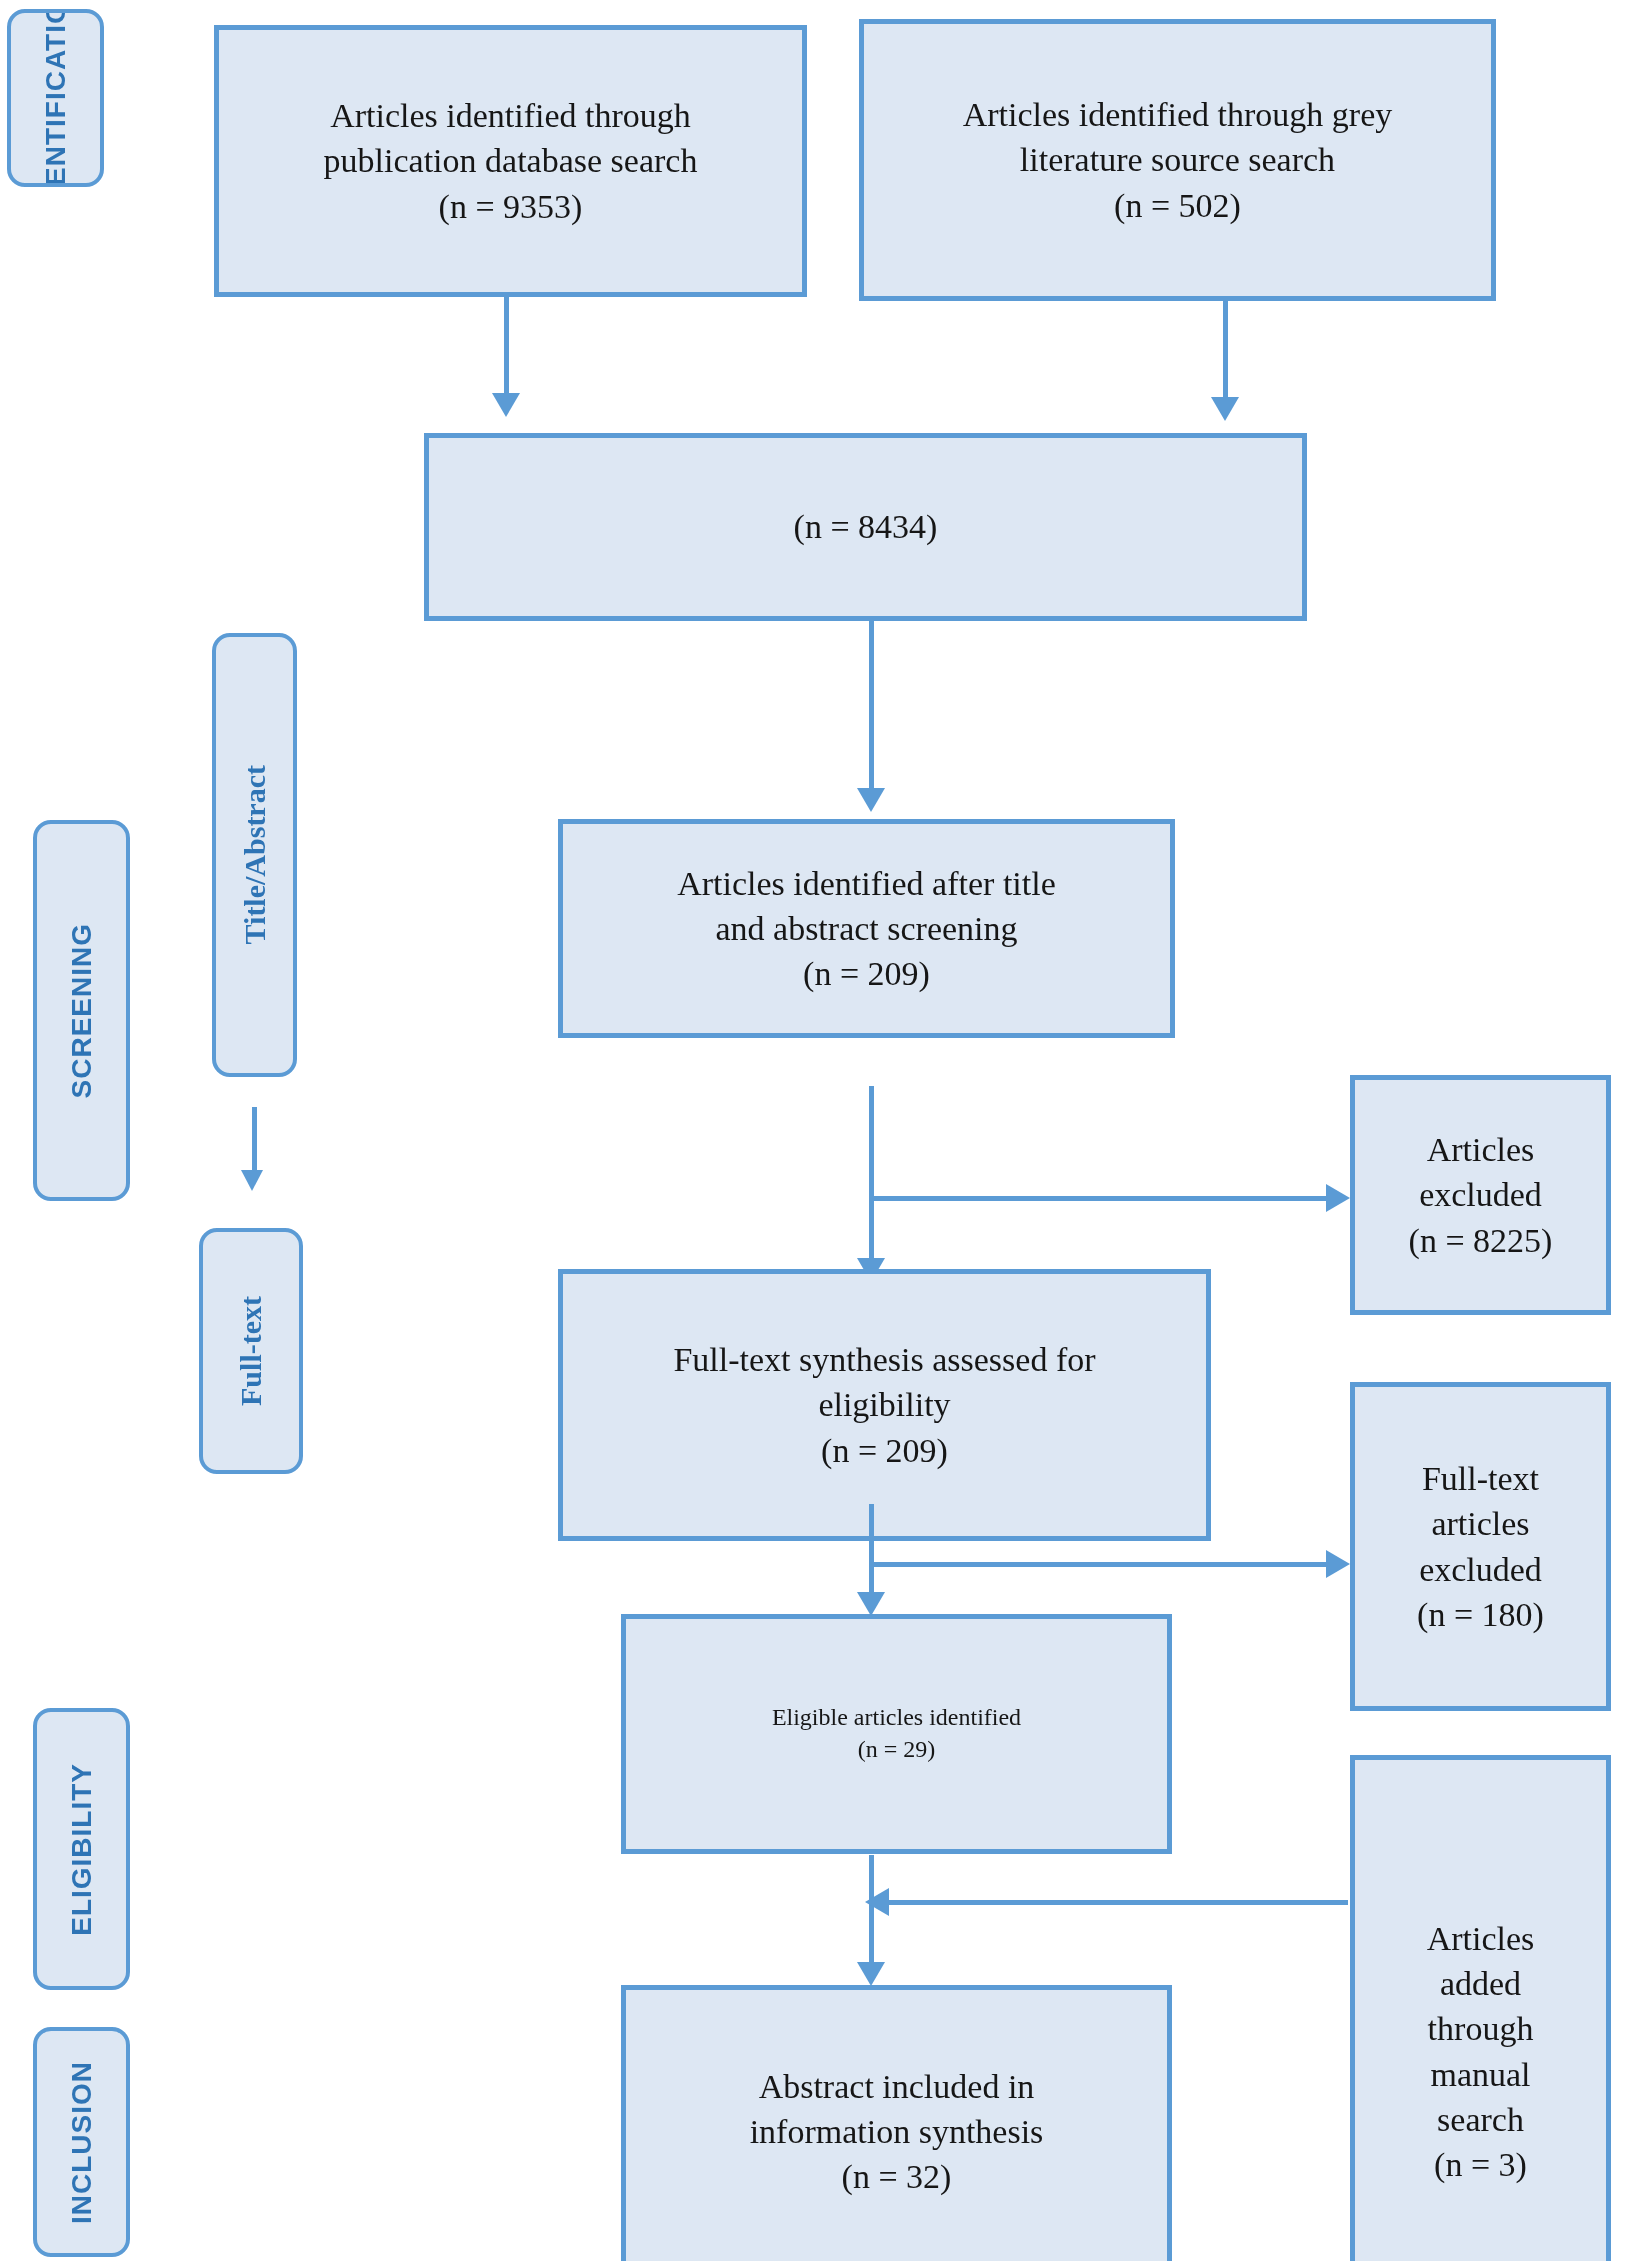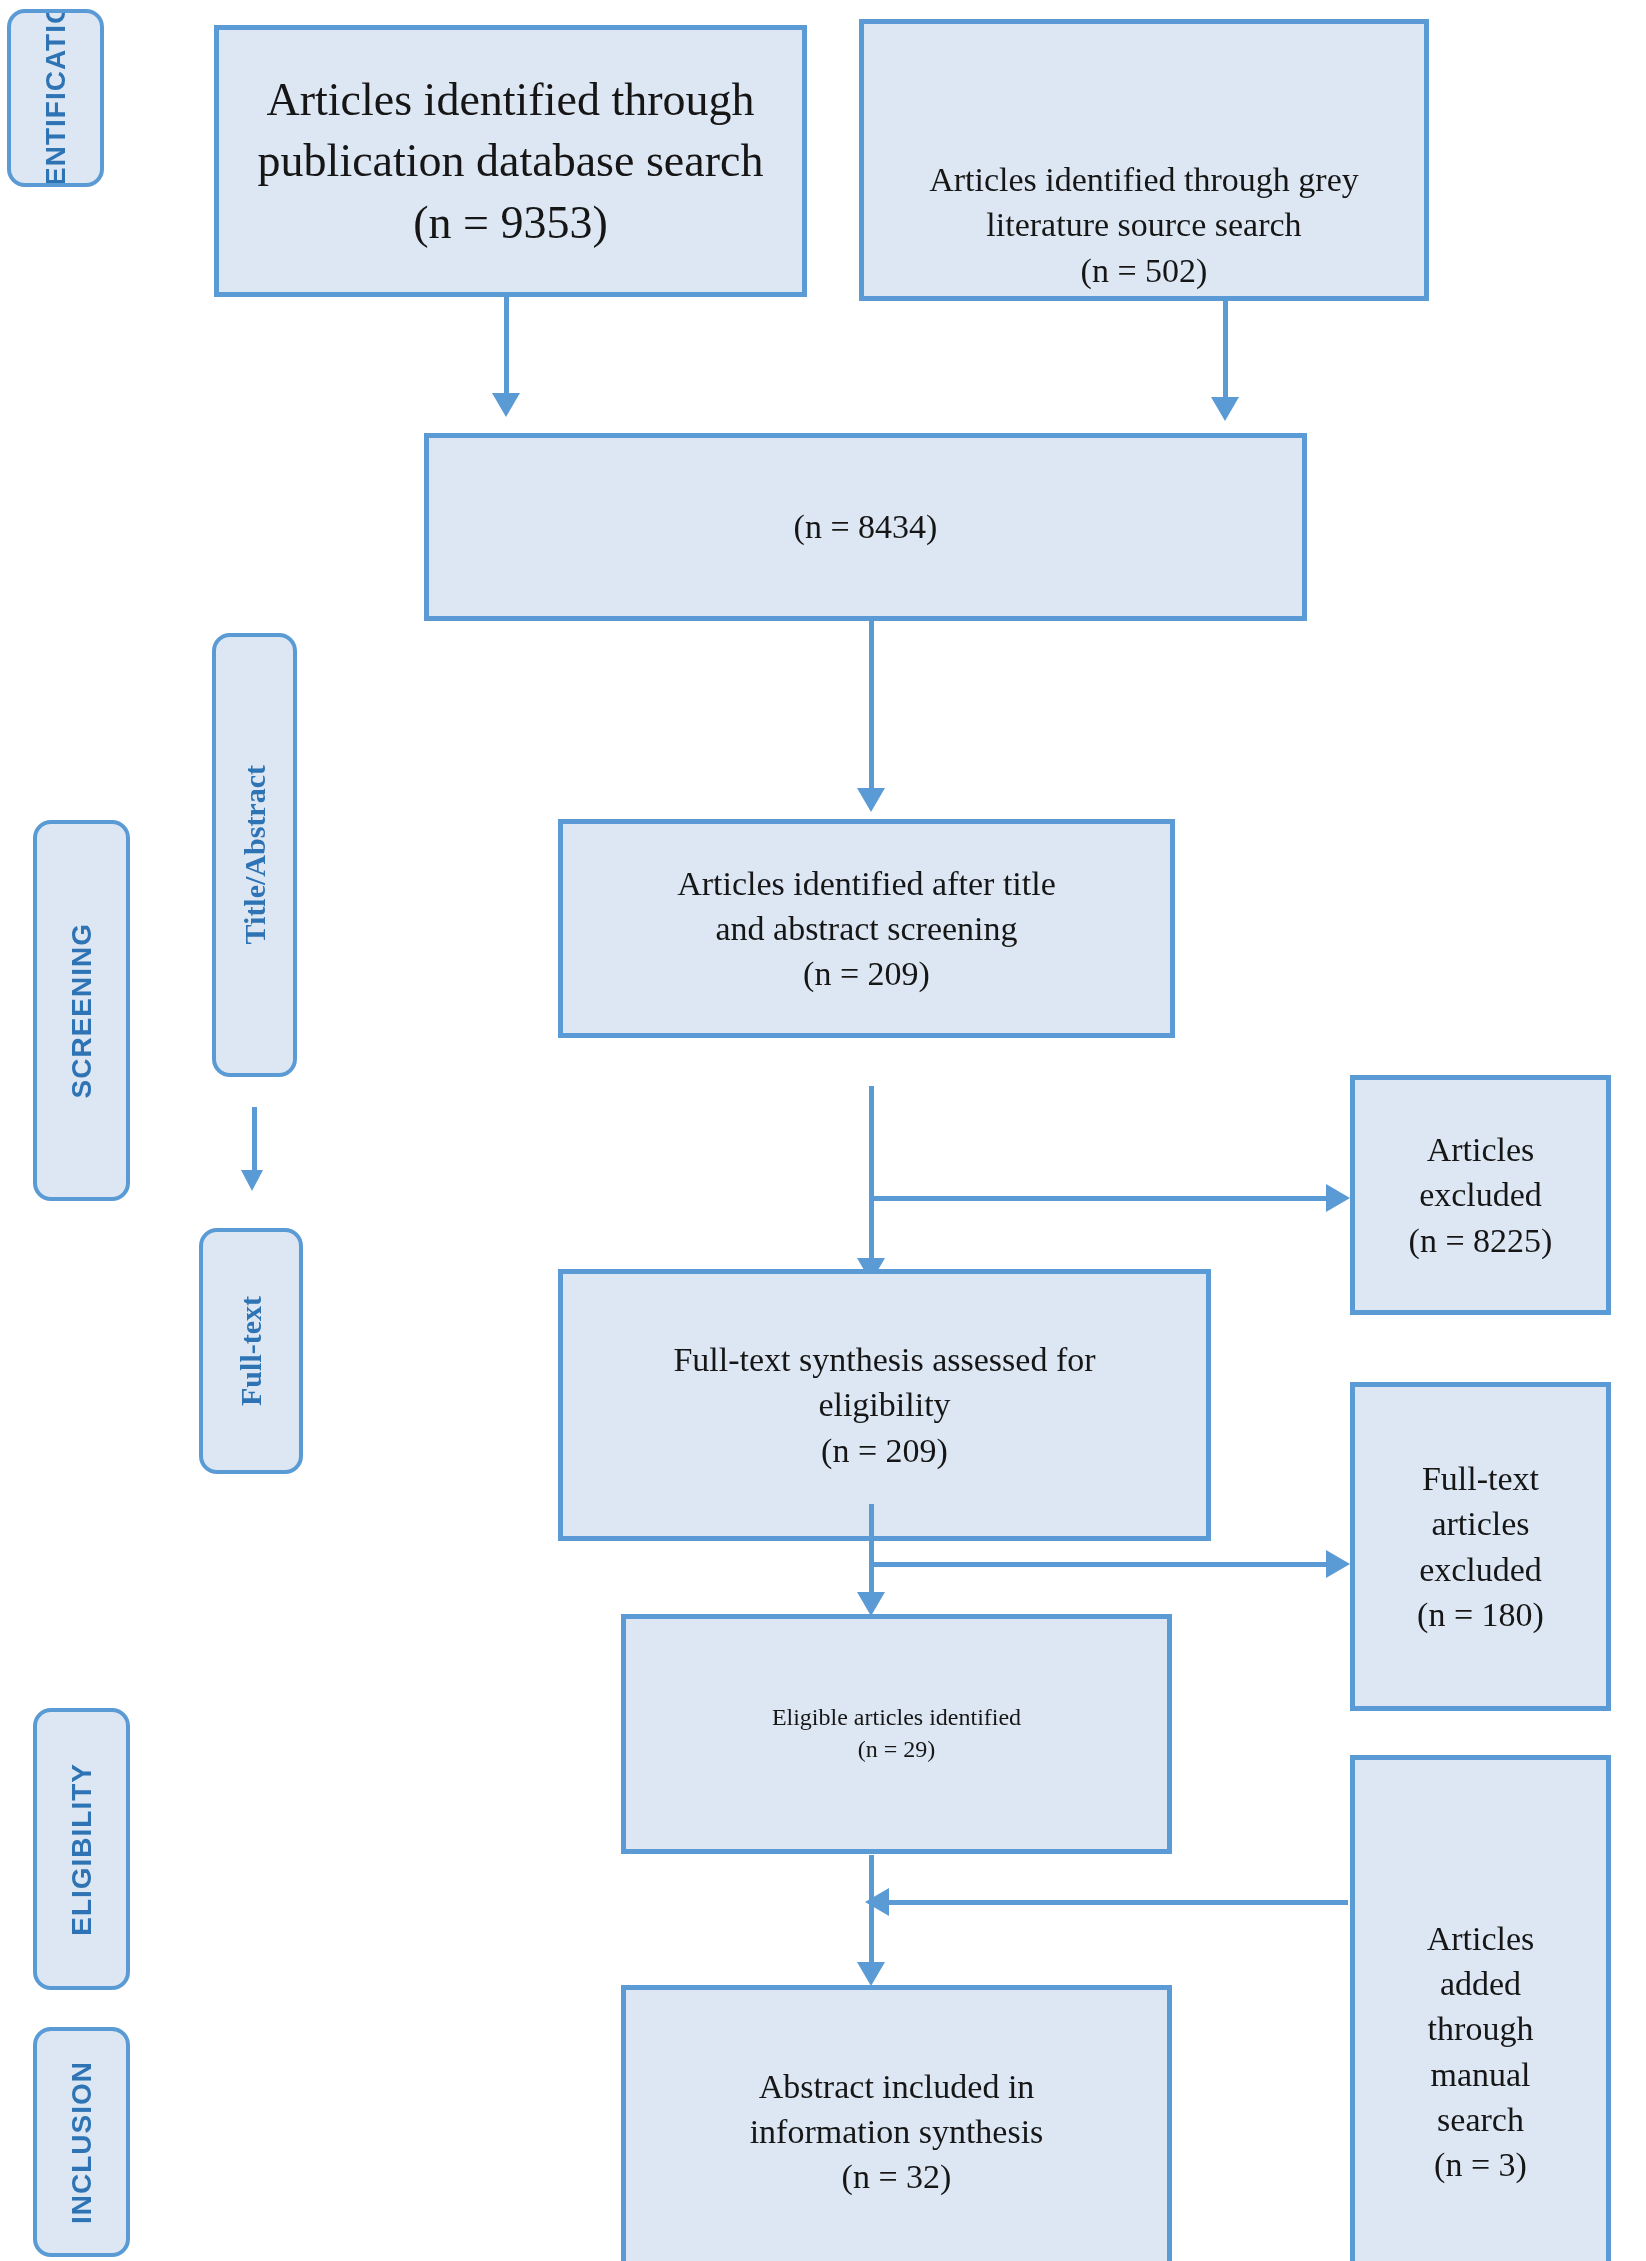--- a/index.html
+++ b/index.html
@@ -125,27 +125,27 @@
     <span class="vtext" style="font-size:30px;">Title/Abstract</span>
   </div>
 
   <div class="pill serif" style="left:199px; top:1228px; width:104px; height:246px;">
     <span class="vtext" style="font-size:30px;">Full-text</span>
   </div>
 
   <div class="vline" style="left:252px; top:1107px; height:68px;"></div>
   <div class="arrow-down sm" style="left:241px; top:1170px;"></div>
 
-  <div class="flowbox" style="left:214px; top:25px; width:593px; height:272px; font-size:46px;">
+  <div class="flowbox" style="left:214px; top:25px; width:593px; height:272px; font-size:34px;">
     <span class="line">Articles identified through</span>
     <span class="line">publication database search</span>
     <span class="line">(n = 9353)</span>
   </div>
 
-  <div class="flowbox" style="left:859px; top:19px; width:570px; height:282px; font-size:34px;justify-content:flex-end;">
+  <div class="flowbox" style="left:859px; top:19px; width:637px; height:282px; font-size:34px;">
     <span class="line">Articles identified through grey</span>
     <span class="line">literature source search</span>
     <span class="line">(n = 502)</span>
   </div>
 
   <div class="vline" style="left:504px; top:297px; height:100px;"></div>
   <div class="arrow-down" style="left:492px; top:393px;"></div>
 
   <div class="vline" style="left:1223px; top:301px; height:100px;"></div>
   <div class="arrow-down" style="left:1211px; top:397px;"></div>

